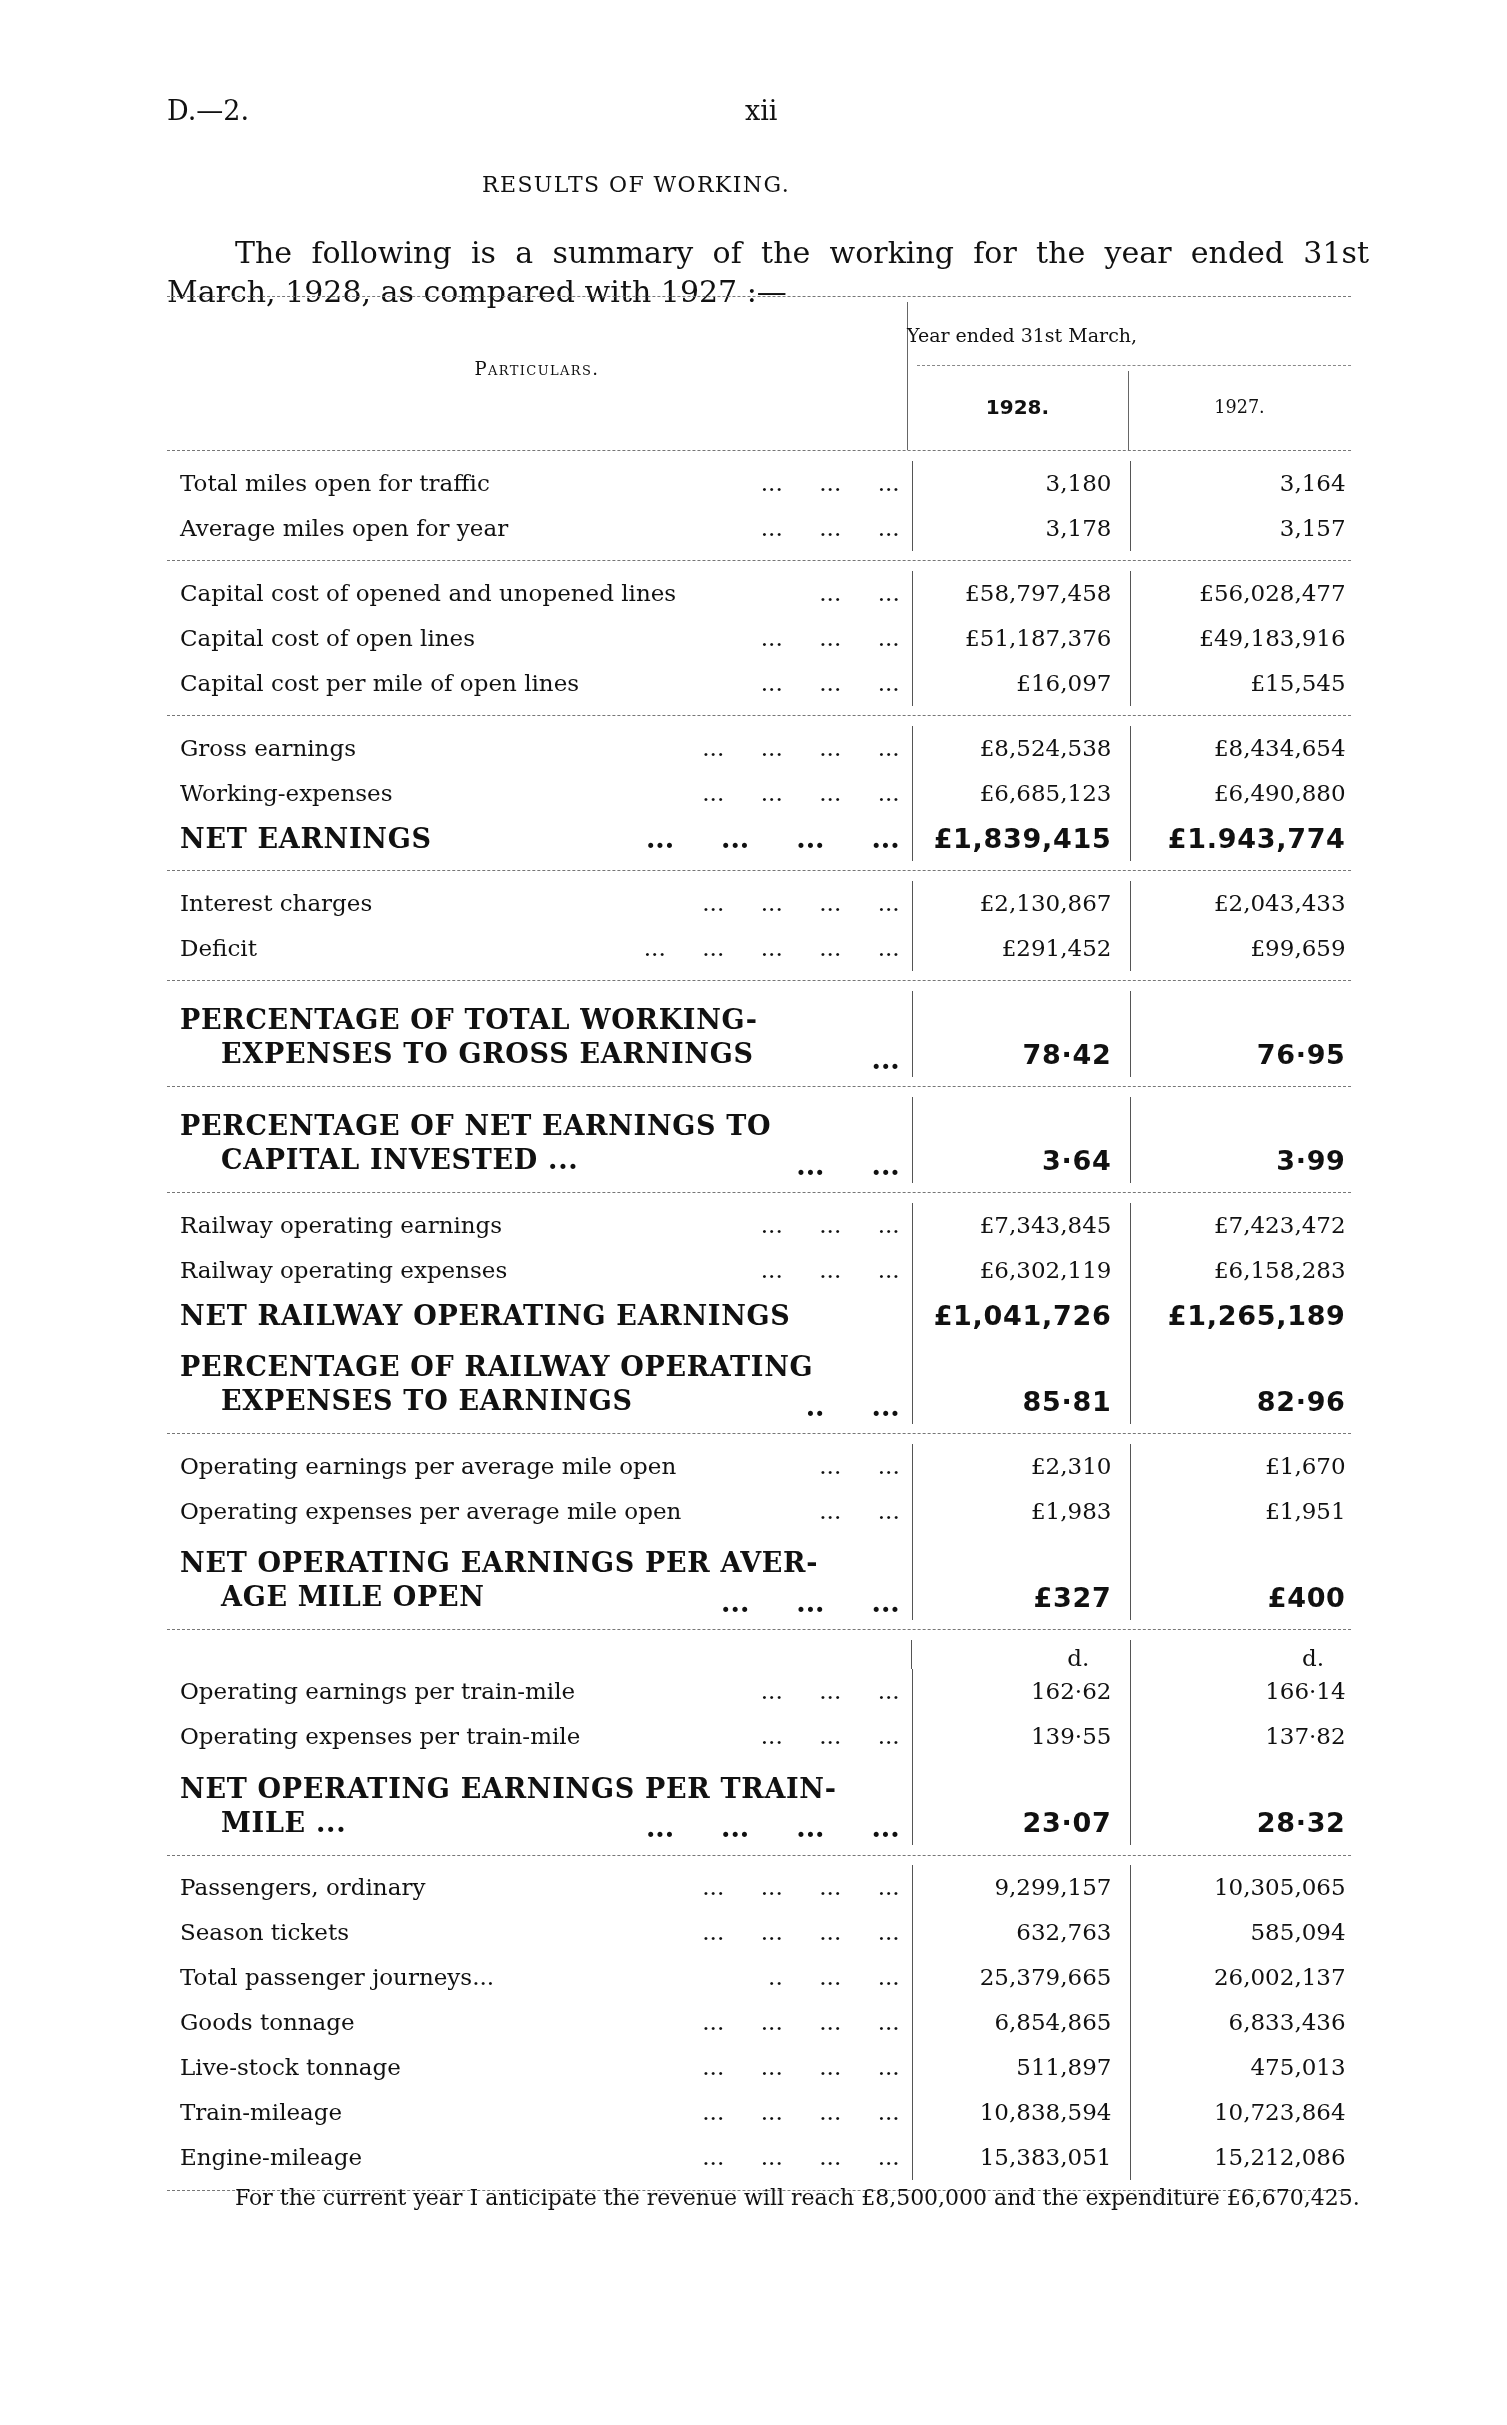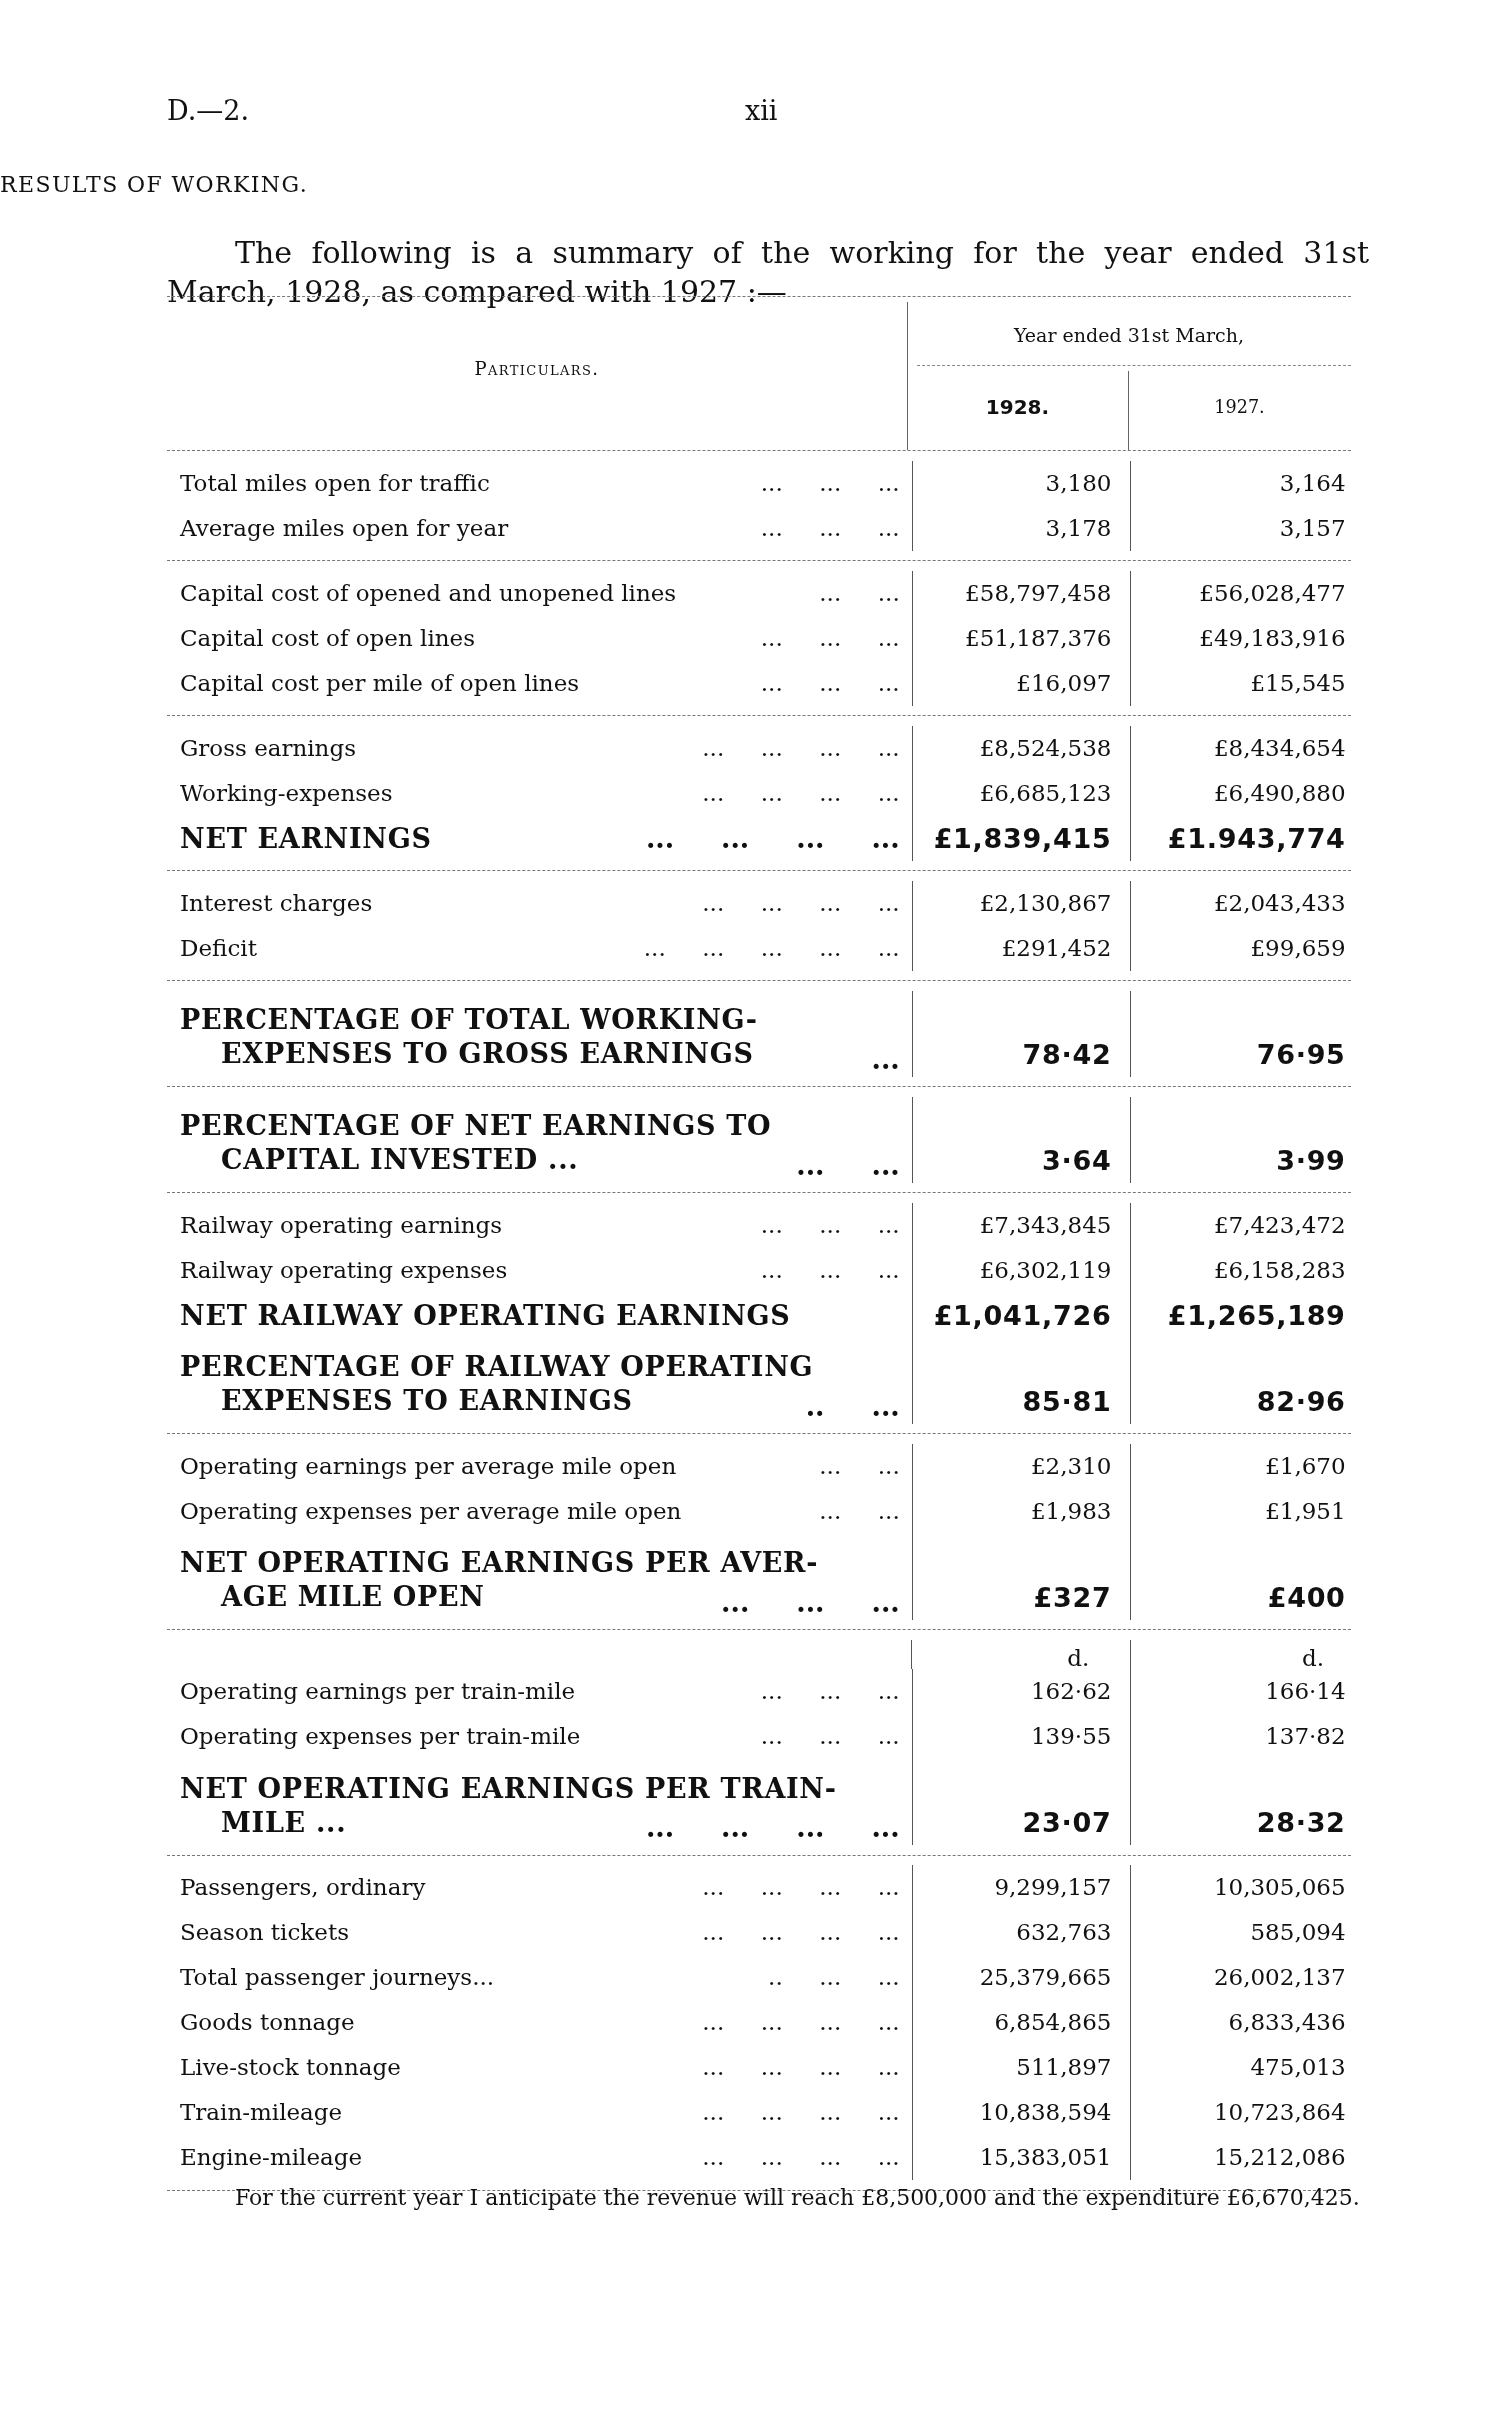--- a/index.html
+++ b/index.html
@@ -4,36 +4,36 @@
 <style>
   html, body { margin: 0; padding: 0; background: #ffffff; }
   body {
     width: 1508px; height: 2426px; position: relative; overflow: hidden;
     font-family: "DejaVu Serif", "Liberation Serif", serif; color: #111;
   }
   .page-header { position: absolute; top: 95px; left: 167px; width: 1184px; height: 41px; }
   .page-ref { position: absolute; left: 0; top: 0; font-size: 27px; }
   .page-num { position: absolute; left: 578px; top: 0; font-size: 27px; }
   .section-title {
-    position: absolute; top: 172px; left: 0; width: 1272px; text-align: left;
+    position: absolute; top: 172px; left: 0; width: 1272px; text-align: center;
     font-size: 22px; letter-spacing: 1.4px;
   }
   .intro {
     position: absolute; top: 203px; left: 167px; width: 1202px;
     font-size: 30px; line-height: 39px; text-indent: 68px; text-align: justify;
   }
   .table-wrap { position: absolute; top: 296px; left: 167px; width: 1184px; }
   .hrule { border-top: 1.4px dashed #777; height: 0; }
   .header-block { position: relative; height: 153px; }
   .h-particulars {
     position: absolute; left: 0; width: 740px; top: 61px; text-align: center;
     font-size: 18px; font-variant: small-caps; letter-spacing: 1.4px;
   }
   .h-vline1 { position: absolute; left: 740px; top: 5.4px; bottom: 0; border-left: 1.4px solid #666; }
-  .h-year-ended { position: absolute; left: 740px; width: 444px; top: 27px; text-align: center; font-size: 19px; }
+  .h-year-ended { position: absolute; left: 740px; width: 444px; top: 27px; text-align: left; font-size: 19px; }
   .h-subrule { position: absolute; left: 750px; right: 0; top: 68px; border-top: 1.4px dashed #888; }
   .h-vline2 { position: absolute; left: 961px; top: 74px; bottom: 0; border-left: 1.4px solid #666; }
   .h-1928 { position: absolute; left: 740px; width: 221px; top: 98px; text-align: center; font-size: 20px; font-weight: bold; font-family: "DejaVu Sans", sans-serif; }
   .h-1927 { position: absolute; left: 961px; width: 223px; top: 100px; text-align: center; font-size: 17.6px; }
   .group { padding: 9.5px 0 9.5px 0; }
   .row { display: flex; align-items: flex-end; position: relative; margin-left: 13px; }
   .row .label { width: 740px; box-sizing: border-box; position: relative; font-size: 23px; line-height: 45px; white-space: nowrap; }
   .row .dots { position: absolute; right: 12px; bottom: 0; letter-spacing: 0; }
   .row .val { width: 221px; box-sizing: border-box; text-align: right; padding-right: 19px; font-size: 23px; line-height: 45px; border-left: 1.4px solid #555; }
   .row .val2 { width: 223px; box-sizing: border-box; text-align: right; padding-right: 5.4px; font-size: 23px; line-height: 45px; border-left: 1.4px solid #555; }

